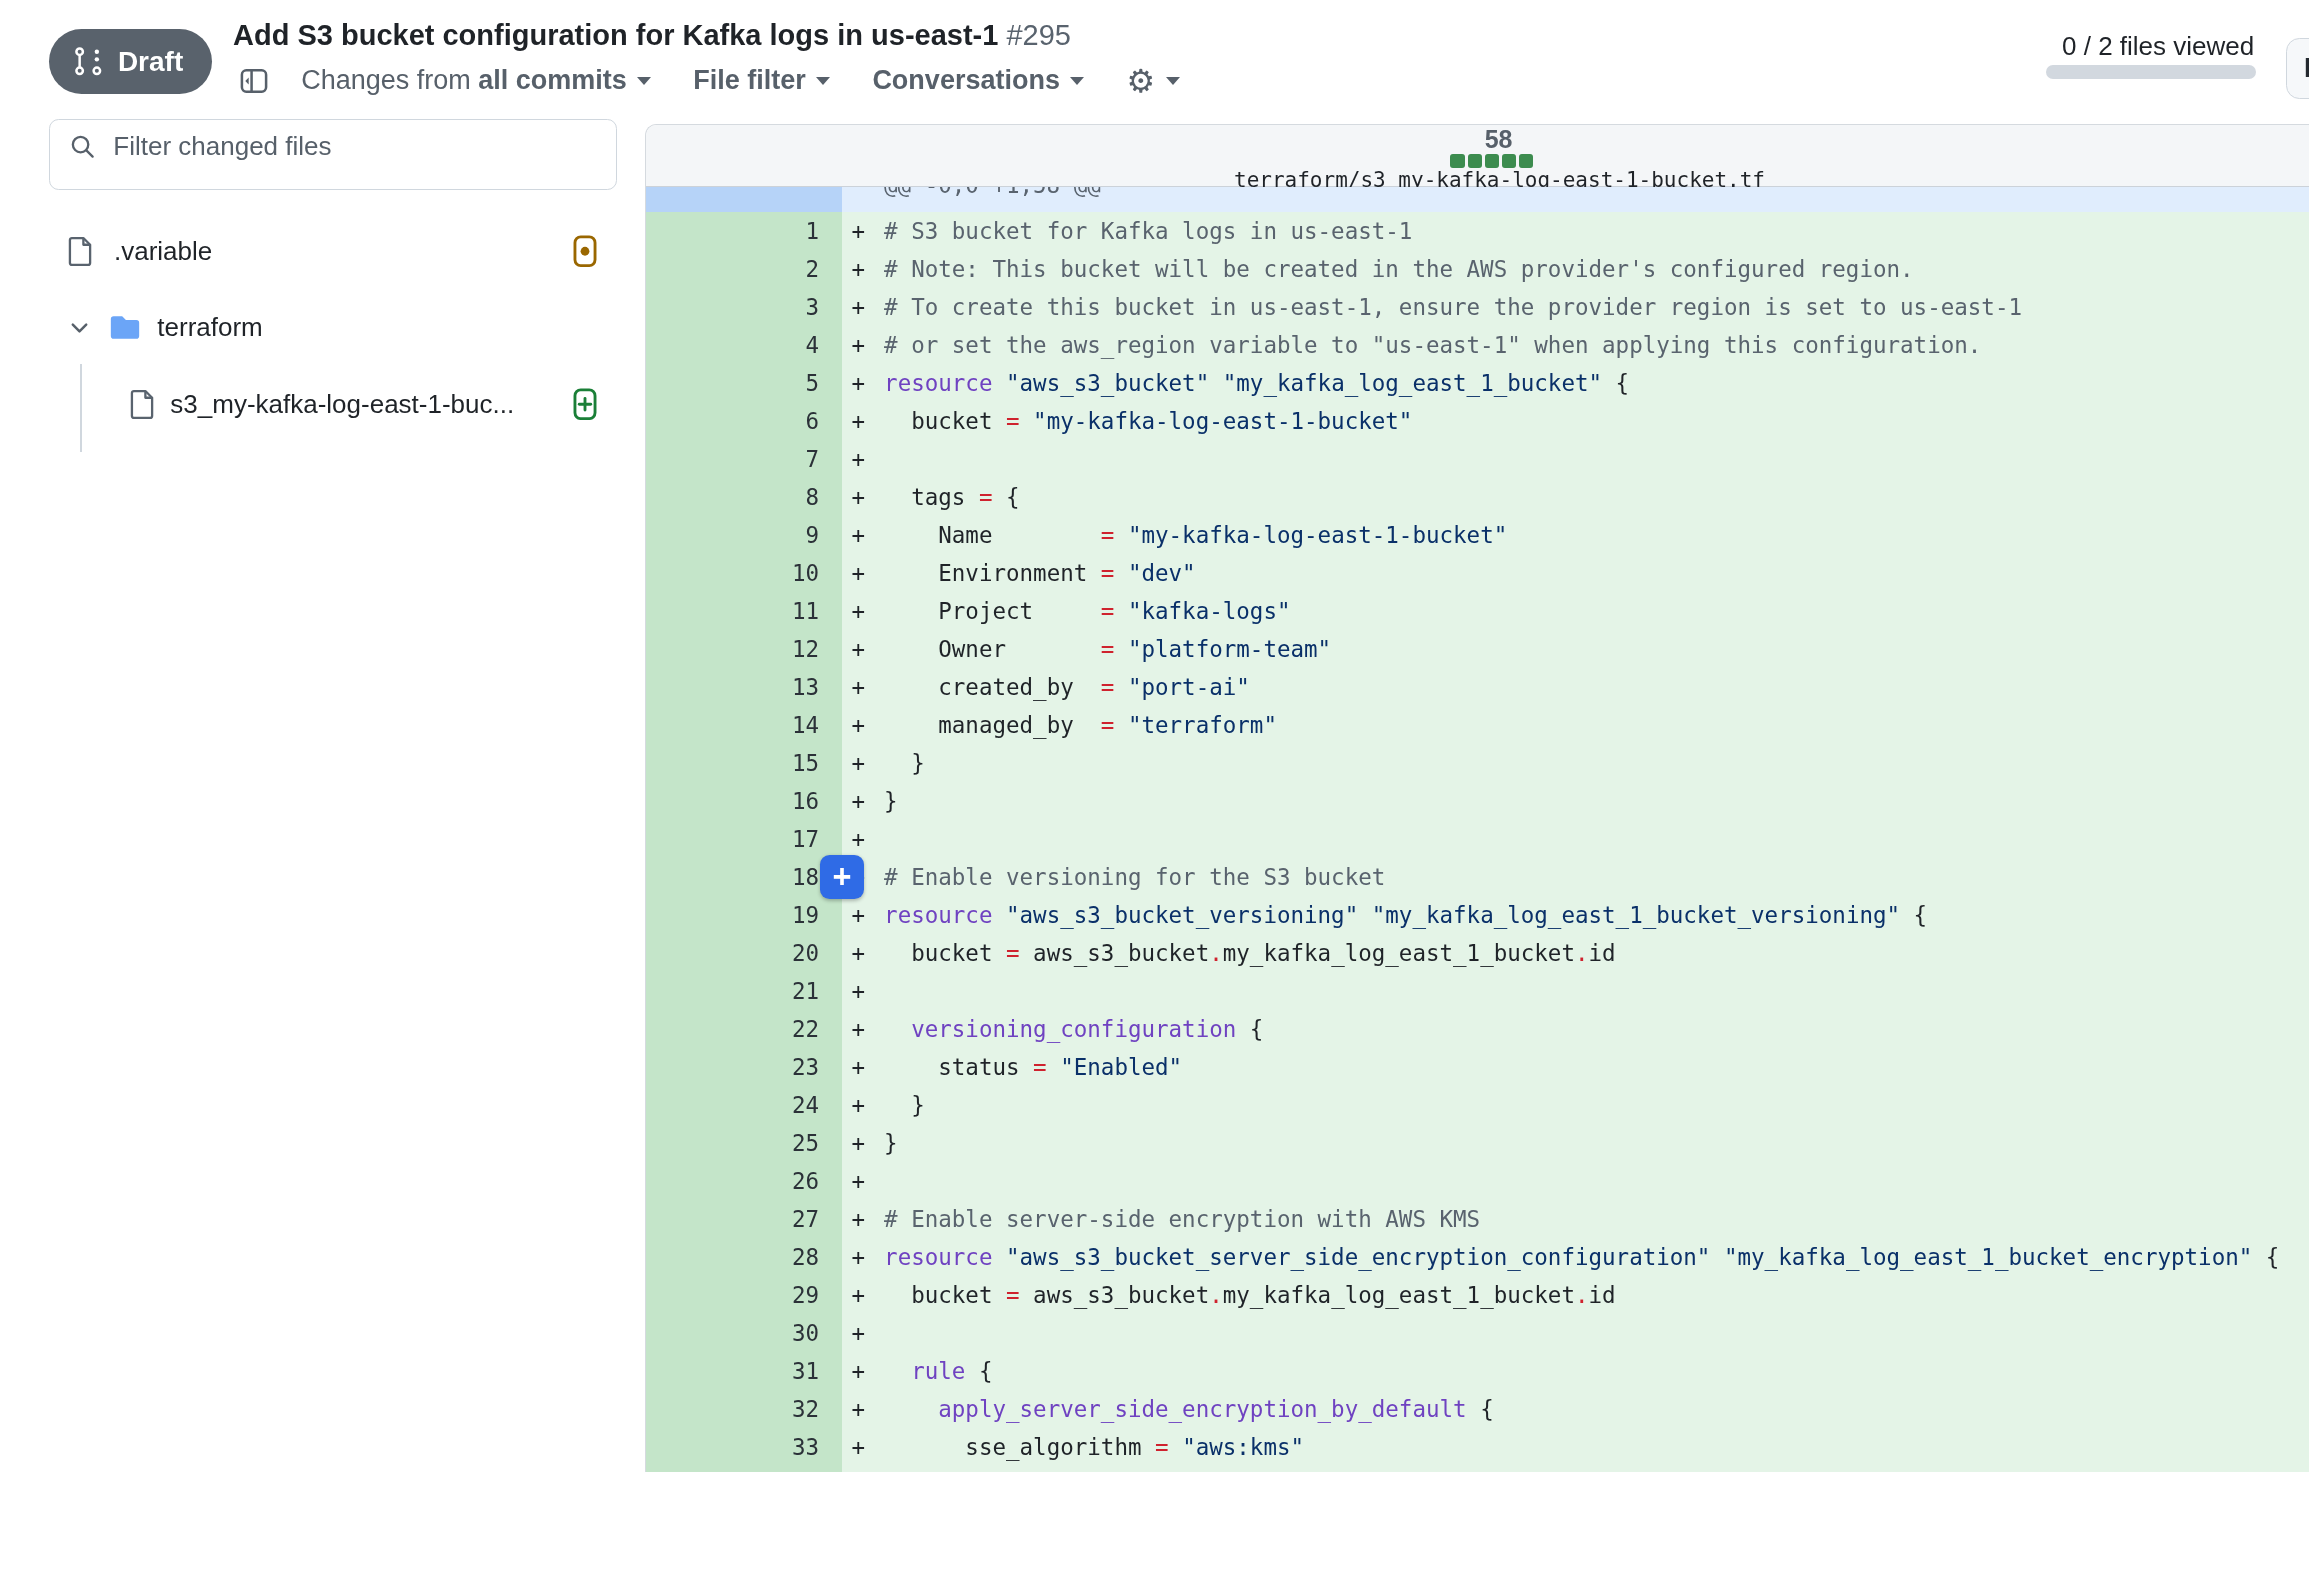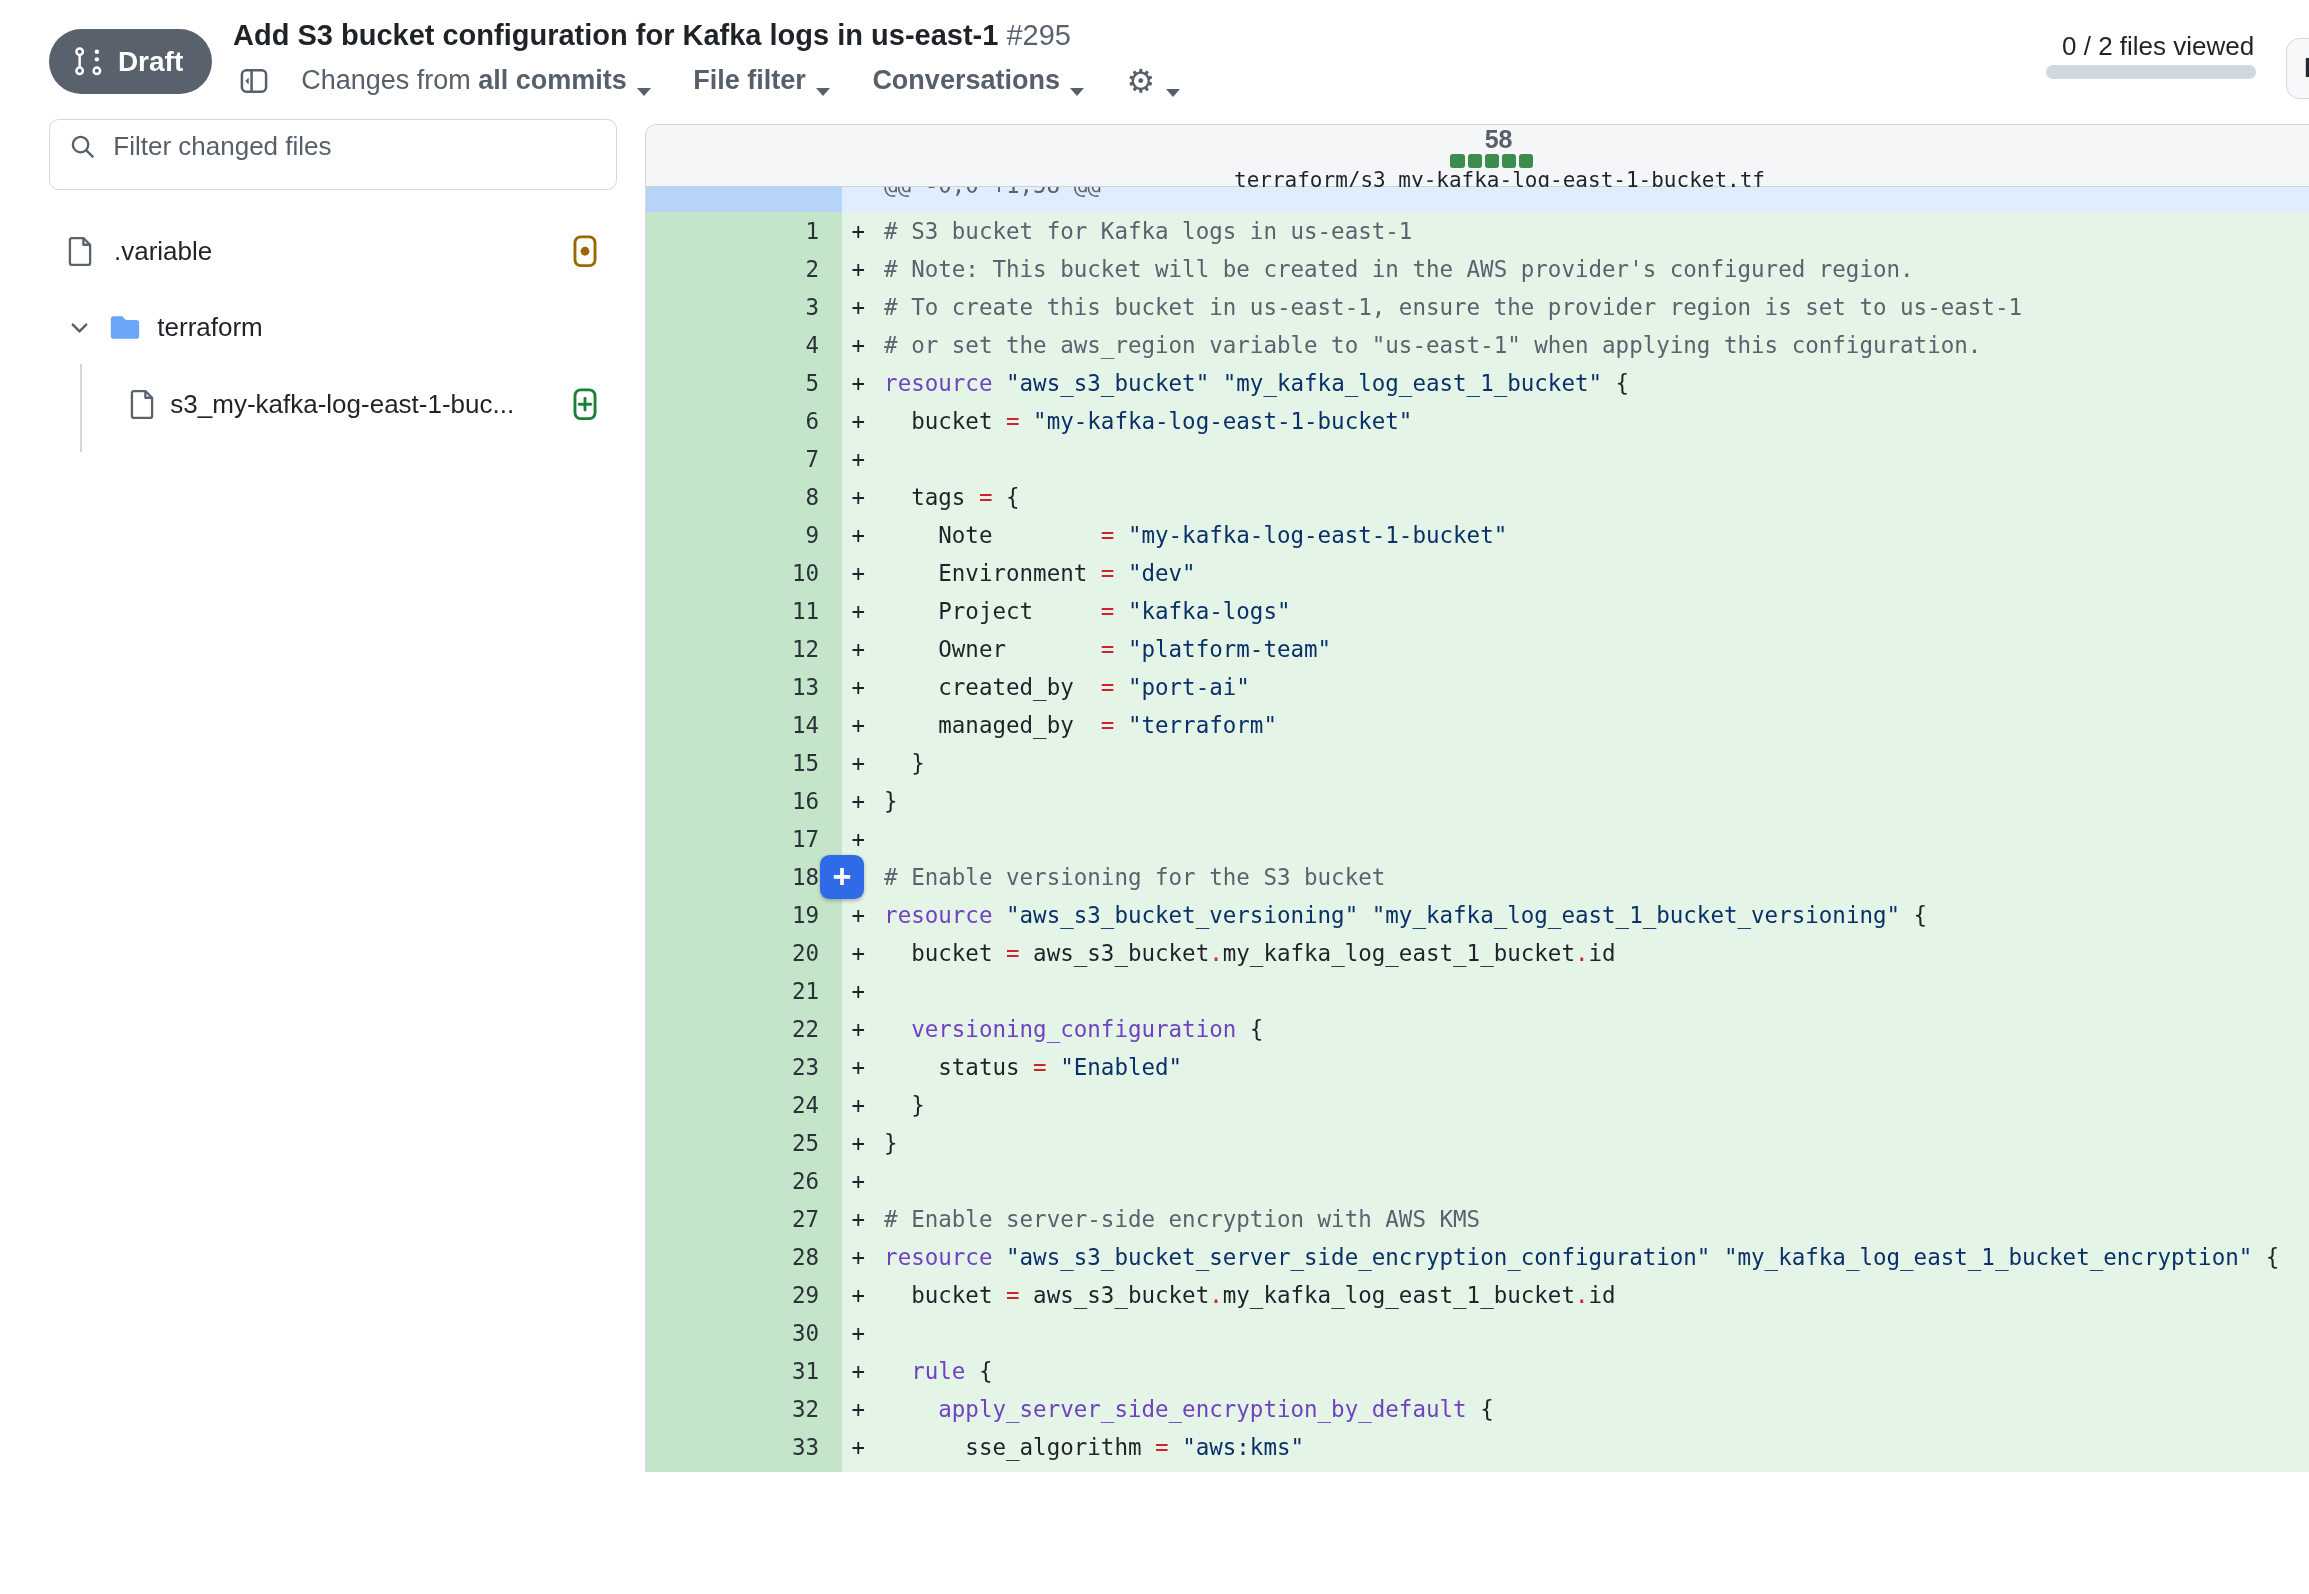--- a/index.html
+++ b/index.html
@@ -9,21 +9,21 @@
 
   
   .draft-badge{position:absolute;left:49px;top:29px;height:65px;border-radius:32.5px;
     background:var(--draft-badge-bg,#59626c);color:#fff;display:inline-flex;align-items:center;
     gap:13.4px;padding:0 29px 0 23px;font-size:28px;font-weight:700;}
   .title-block{position:absolute;left:233px;top:15.3px;}
   .pr-title{margin:0;font-size:29px;line-height:40px;font-weight:700;color:#1f2328;white-space:nowrap;}
   .pr-title .num{font-weight:400;color:#59636e;}
   .subnav{display:flex;align-items:center;margin-left:5.7px;margin-top:7.6px;height:36px;color:#57606a;}
   .collapse-btn{background:none;border:none;padding:0;margin:0 32.5px 0 0;cursor:pointer;display:flex;align-items:center;}
-  .nav-item{background:none;border:none;padding:0;margin:0 42px 0 0;cursor:pointer;display:flex;align-items:flex-end;
+  .nav-item{background:none;border:none;padding:0;margin:0 42px 0 0;cursor:pointer;display:flex;align-items:center;
     font-size:27px;color:#57606a;font-family:inherit;white-space:pre;}
   .nav-item .bold{font-weight:700;}
   .nav-item .semibold{font-weight:600;}
   .caret{width:0;height:0;border-left:7.6px solid transparent;border-right:7.6px solid transparent;
     border-top:8.6px solid #57606a;margin-left:10.5px;display:inline-block;}
   .gear-glyph{font-size:32px;line-height:32px;color:#57606a;font-family:"DejaVu Sans",sans-serif;}
   .files-viewed{position:absolute;left:2062px;top:31px;font-size:26px;color:#1f2328;}
   .progress{position:absolute;left:2046px;top:65px;width:210px;height:14.3px;border-radius:7.6px;background:#d2d8df;}
   .review-btn{position:absolute;left:2286px;top:38px;width:105px;height:61px;border-radius:13.4px;
     border:1.9px solid #d0d7de;background:#f6f8fa;font-size:27px;font-weight:600;color:#24292f;
@@ -244,21 +244,21 @@
         <div class="code-row">
           <div class="num-cell">7</div>
           <div class="code-cell"><span class="plus-marker">+</span></div>
         </div>
         <div class="code-row">
           <div class="num-cell">8</div>
           <div class="code-cell"><span class="plus-marker">+</span><span class="sg-p">  tags </span><span class="sg-r">=</span><span class="sg-p"> {</span></div>
         </div>
         <div class="code-row">
           <div class="num-cell">9</div>
-          <div class="code-cell"><span class="plus-marker">+</span><span class="sg-p">    Note        </span><span class="sg-r">=</span><span class="sg-p"> </span><span class="sg-s">"my-kafka-log-east-1-bucket"</span></div>
+          <div class="code-cell"><span class="plus-marker">+</span><span class="sg-p">    Name        </span><span class="sg-r">=</span><span class="sg-p"> </span><span class="sg-s">"my-kafka-log-east-1-bucket"</span></div>
         </div>
         <div class="code-row">
           <div class="num-cell">10</div>
           <div class="code-cell"><span class="plus-marker">+</span><span class="sg-p">    Environment </span><span class="sg-r">=</span><span class="sg-p"> </span><span class="sg-s">"dev"</span></div>
         </div>
         <div class="code-row">
           <div class="num-cell">11</div>
           <div class="code-cell"><span class="plus-marker">+</span><span class="sg-p">    Project     </span><span class="sg-r">=</span><span class="sg-p"> </span><span class="sg-s">"kafka-logs"</span></div>
         </div>
         <div class="code-row">

